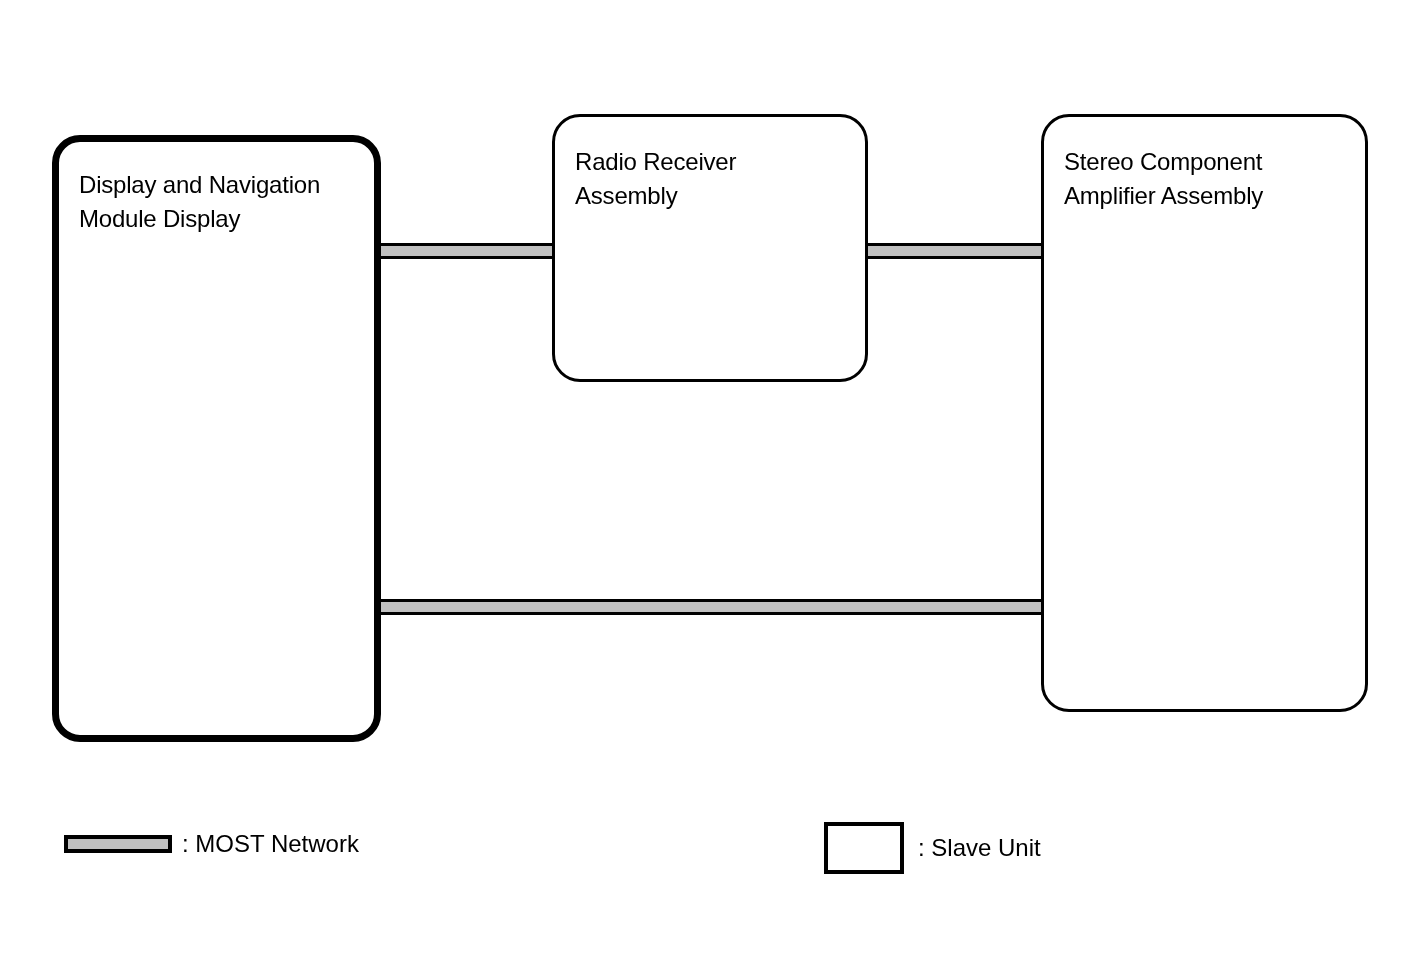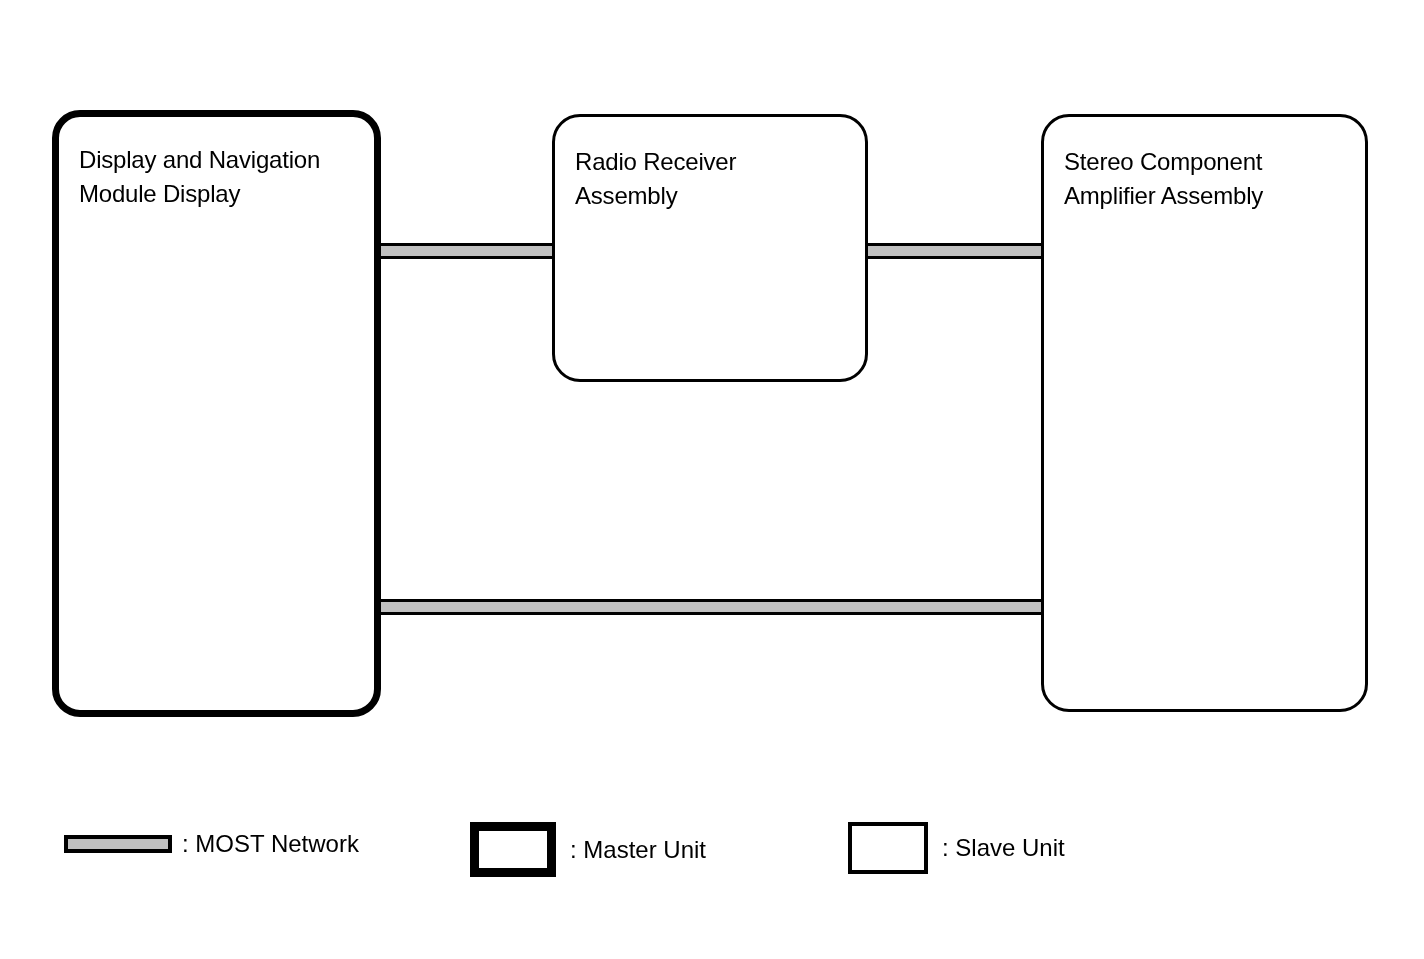--- a/index.html
+++ b/index.html
@@ -27,20 +27,21 @@
   
   .node {
     position: absolute;
     box-sizing: border-box;
     background: #ffffff;
     z-index: 3;
   }
   .node.master {
     border: 7px solid #000000;
     border-radius: 28px;
+    margin-top: 25px;
   }
   .node.slave {
     border: 3px solid #000000;
     border-radius: 28px;
   }
 
   .node-label {
     position: absolute;
     left: 20px;
     top: 28px;
@@ -110,21 +111,21 @@
     z-index: 4;
     text-align: center;
   }
   .legend-item {
     position: absolute;
     display: flex;
     align-items: center;
   }
   #legend-item-network { left: 64px; top: 22px; }
   #legend-item-master  { left: 470px; top: 14px; }
-  #legend-item-slave   { left: 848px; top: 14px; }
+  #legend-item-slave   { left: 824px; top: 14px; }
 
   .legend-swatch-network {
     width: 108px;
     height: 18px;
     box-sizing: border-box;
     background: #c0c0c0;
     border: 4px solid #000000;
   }
   .legend-swatch-master {
     width: 86px;
@@ -176,24 +177,20 @@
 Assembly</div>
   </div>
 
   <div id="legend">
 
     <div class="legend-item" id="legend-item-network">
       <span class="legend-swatch-network"></span>
       <span class="legend-text">: MOST Network</span>
     </div>
 
-    <div class="legend-item" id="legend-item-master">
-      <span class="legend-swatch-master"></span>
-      <span class="legend-text">: Master Unit</span>
-    </div>
 
     <div class="legend-item" id="legend-item-slave">
       <span class="legend-swatch-slave"></span>
       <span class="legend-text">: Slave Unit</span>
     </div>
 
   </div>
 
 </div>
 

